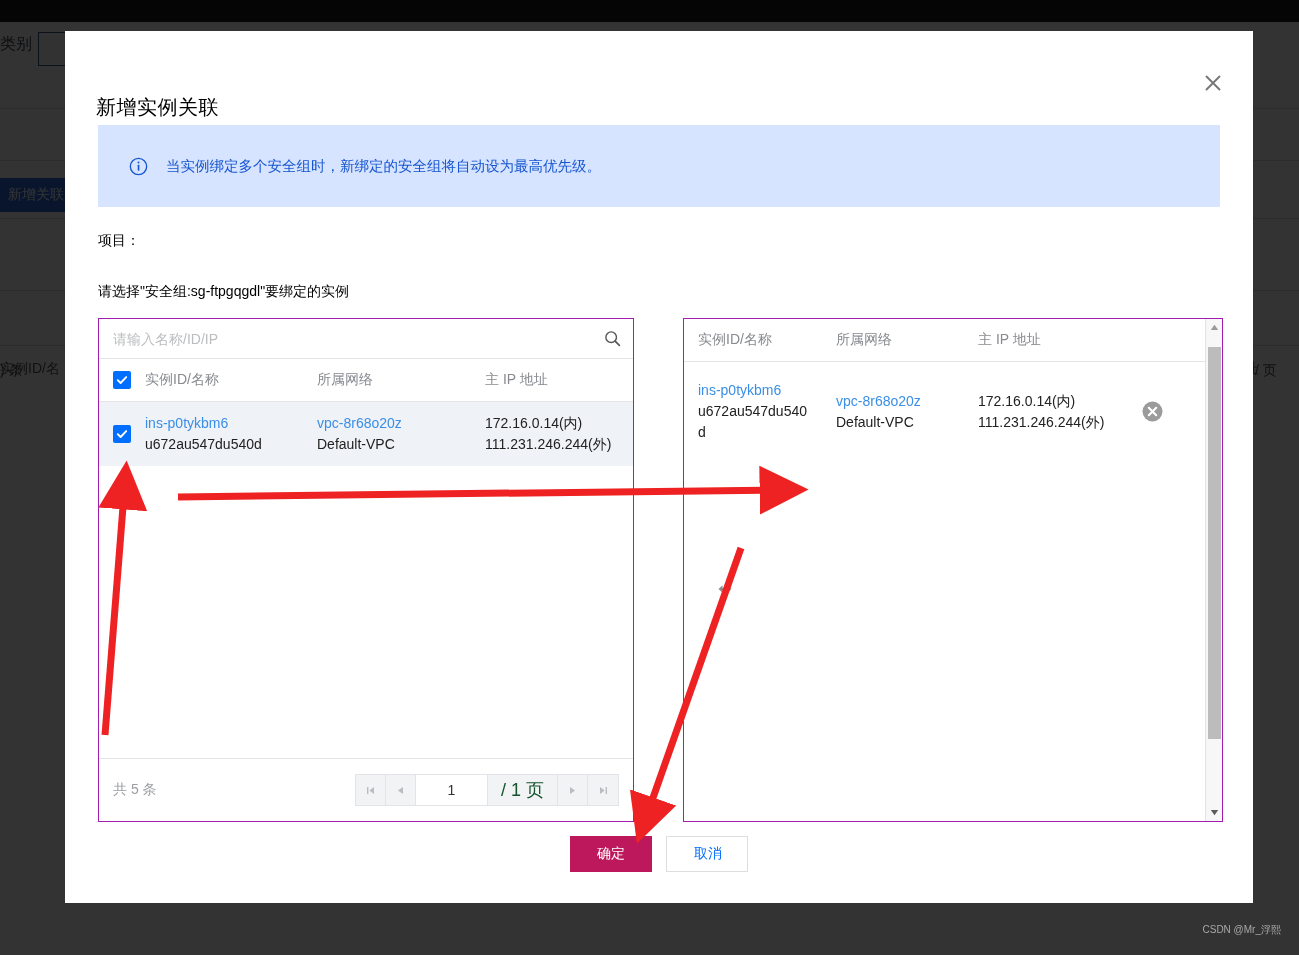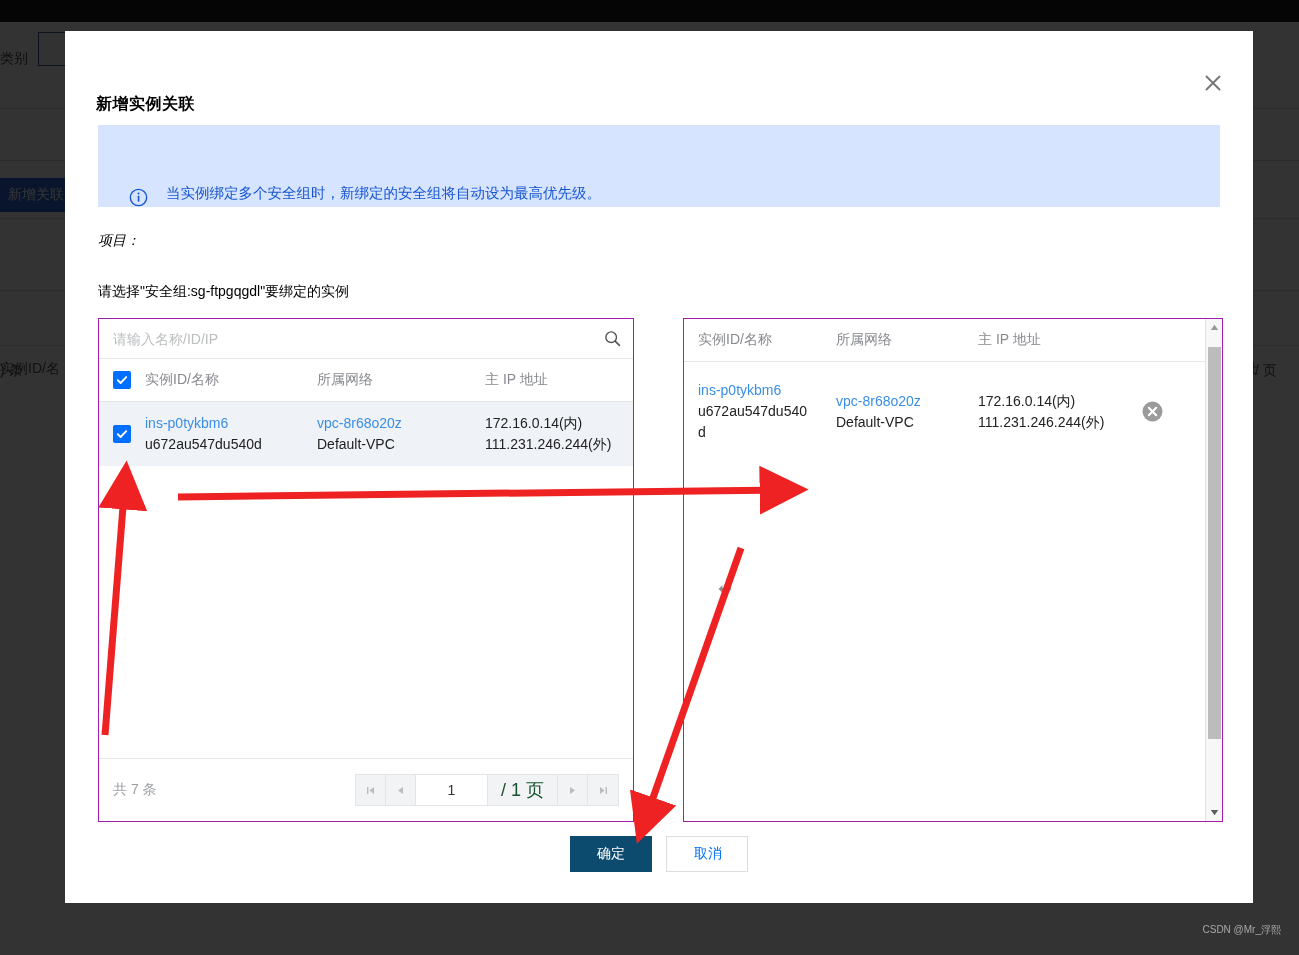--- a/index.html
+++ b/index.html
@@ -22,22 +22,22 @@
   }
   .bg-dim {
     position: absolute; inset: 0;
     background: rgba(0,0,0,0.80);
   }
   .bg-topbar {
     position: absolute; left: 0; top: 0; width: 1299px; height: 22px;
     background: #1b1b1b;
   }
   .bg-filter-label {
-    position: absolute; left: 0; top: 50px;
-    font-size: 14px; color: #444a54; white-space: nowrap;
+    position: absolute; left: 0; top: 34px;
+    font-size: 16px; color: #444a54; white-space: nowrap;
   }
   .bg-filter-input {
     position: absolute; left: 38px; top: 32px;
     width: 110px; height: 34px;
     border: 1px solid #3a5a8c; background: #fbfbfb;
   }
   .bg-divider {
     position: absolute; left: 0; width: 1299px; height: 1px;
     background: #d9dadd;
   }
@@ -68,55 +68,55 @@
   
   #dialog {
     position: absolute;
     left: 65px; top: 31px;
     width: 1188px; height: 872px;
     background: #ffffff;
     z-index: 20;
   }
   .dlg-title {
     position: absolute; left: 31px; top: 63px;
-    font-size: 16px; font-weight: bold; color: #000000;
+    font-size: 20px; font-weight: normal; color: #000000;
     letter-spacing: 0.5px;
   }
   .dlg-close {
     position: absolute; right: 24px; top: 36px;
     width: 32px; height: 32px;
     display: flex; align-items: center; justify-content: center;
     cursor: pointer;
   }
   .dlg-close svg { display: block; }
 
   
   .info-banner {
     position: absolute; left: 33px; top: 94px;
     width: 1122px; height: 82px;
     background: #d6e4ff;
-    display: flex; align-items: flex-end;
+    display: flex; align-items: center;
   }
   .info-icon {
     margin-left: 30px; margin-right: 18px;
     width: 20px; height: 20px; flex: 0 0 20px;
     display: flex; align-items: center; justify-content: center;
   }
   .info-text {
     font-size: 14.5px; color: #1755d0; line-height: 28px;
     white-space: nowrap;
   }
 
   
   .project-row {
     position: absolute; left: 33px; top: 201px;
     display: flex; align-items: center;
   }
   .project-label {
-    font-size: 14px; color: #000; margin-right: 11px; white-space: nowrap; font-style: italic;
+    font-size: 14px; color: #000; margin-right: 11px; white-space: nowrap;
   }
   .project-select {
     width: 250px; height: 34px;
     border: 1px solid #dcdee2;
     background: #fff;
     display: flex; align-items: center;
     padding: 0 10px;
     position: relative;
     cursor: pointer;
   }
@@ -285,21 +285,21 @@
     display: flex; justify-content: center; gap: 14px;
   }
   .btn {
     height: 36px; min-width: 82px;
     font-size: 14px;
     display: flex; align-items: center; justify-content: center;
     cursor: pointer;
     border: 1px solid transparent;
     font-family: inherit;
   }
-  .btn-primary { background: #0c4a6e; color: #fff; }
+  .btn-primary { background: #be185d; color: #fff; }
   .btn-default { background: #fff; color: #006eff; border-color: #dcdee2; padding-left: 8px; }
 
   
   #annotations {
     position: absolute; inset: 0;
     pointer-events: none;
     z-index: 60;
   }
   
   .watermark {
@@ -405,21 +405,21 @@
             </td>
             <td class="col-ip">
               <div class="sub">172.16.0.14(内)</div>
               <div class="sub">111.231.246.244(外)</div>
             </td>
           </tr>
         </tbody>
       </table>
 
       <div class="pane-footer">
-        <span class="total-text">共 7 条</span>
+        <span class="total-text">共 5 条</span>
         <div class="pager">
           <span class="pg-btn">
             <svg width="11" height="11" viewBox="0 0 11 11" aria-hidden="true">
               <rect x="2" y="2" width="1.4" height="7" fill="#b9bcc0"></rect>
               <path d="M9 2 L9 9 L4.4 5.5 Z" fill="#b9bcc0"></path>
             </svg>
           </span>
           <span class="pg-btn">
             <svg width="11" height="11" viewBox="0 0 11 11" aria-hidden="true">
               <path d="M8 2 L8 9 L3 5.5 Z" fill="#b9bcc0"></path>

